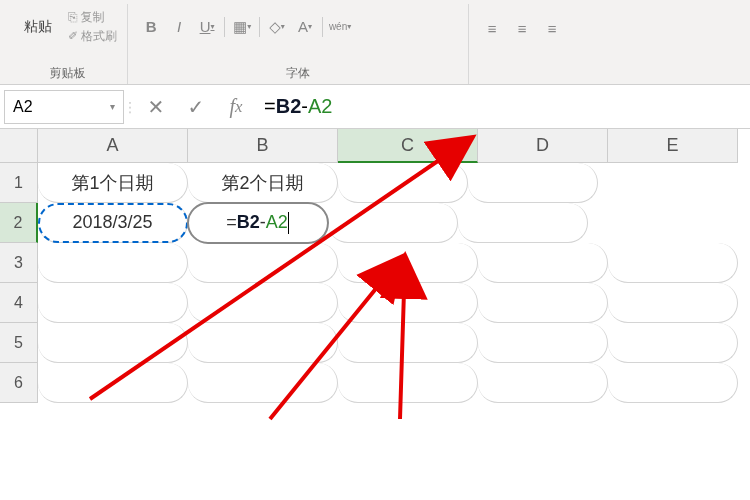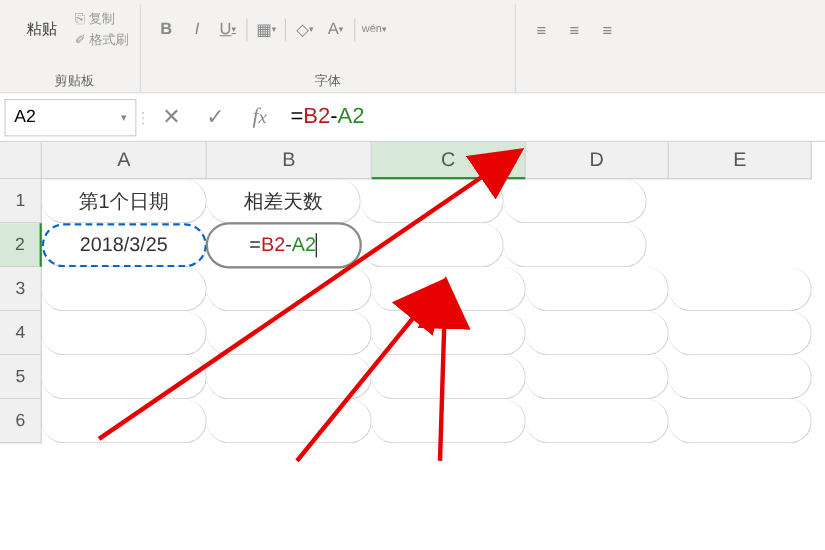--- a/index.html
+++ b/index.html
@@ -47,21 +47,21 @@
 .wA { width: 150px; }
 .wB { width: 150px; }
 .wC { width: 140px; }
 .wD { width: 130px; }
 .wE { width: 130px; }
 
 .marq-a { outline: 2px dashed #2a8a2a; outline-offset: -2px; }
 .marq-b { outline: 2px dashed #0066cc; outline-offset: -2px; }
 .editing { outline: 2px solid #888; outline-offset: -1px; }
 .cell .cursor { display: inline-block; width: 1px; height: 22px; background: #000; vertical-align: middle; }
-.ref-b { color: #b91c1c; }
+.ref-b { color: #0f172a; font-weight: bold; }
 .ref-a { color: #2a8a2a; }
 
 svg.annot { position: absolute; top: 129px; left: 0; width: 750px; height: 370px; pointer-events: none; }
 </style>
 </head>
 <body>
 
 <div class="ribbon">
   <div class="ribbon-group">
     <div class="ribbon-top">
@@ -140,21 +140,21 @@
     <div class="col-h wA">A</div>
     <div class="col-h wB">B</div>
     <div class="col-h wC sel">C</div>
     <div class="col-h wD">D</div>
     <div class="col-h wE">E</div>
   </div>
 
   <div class="row">
     <div class="row-h">1</div>
     <div class="cell wA">第1个日期</div>
-    <div class="cell wC">相差天数</div>
+    <div class="cell wB">第2个日期</div>
     <div class="cell wD"></div>
     <div class="cell wE"></div>
   </div>
 
   <div class="row">
     <div class="row-h sel">2</div>
     <div class="cell wB marq-b">2018/3/25</div>
     <div class="cell wC editing">
       <span>=</span>
         <span class="ref-b">B2</span>

